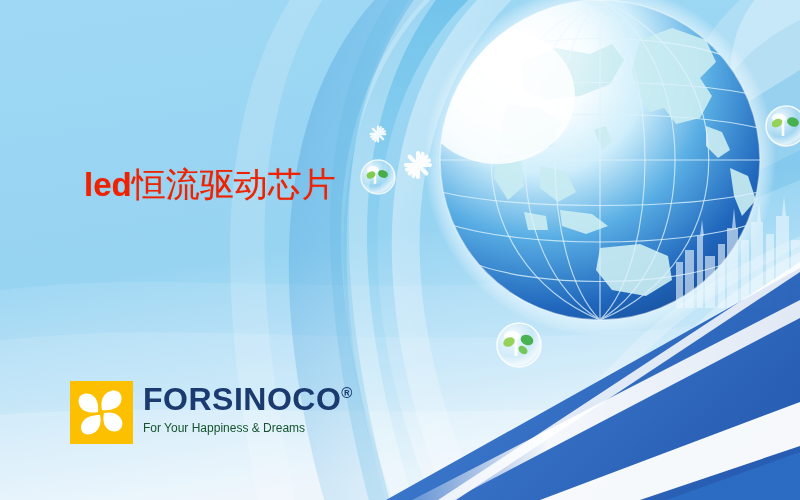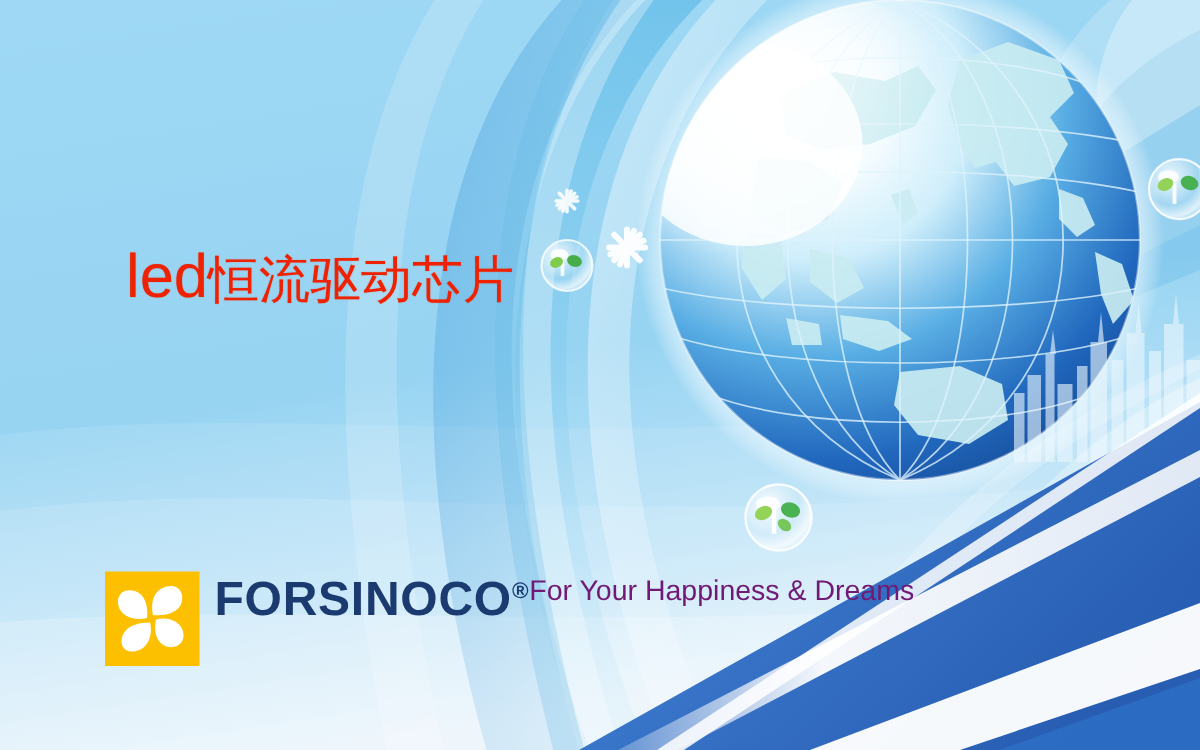--- a/index.html
+++ b/index.html
@@ -38,22 +38,22 @@
     font-size: 34px;
     line-height: 44px;
     font-weight: 400;
     white-space: nowrap;
     text-shadow: 0 0 1px rgba(238,34,0,0.35);
   }
   .hl-line.l1 { margin-left: 0px; letter-spacing: 0px; }
   .hl-line.l2 { margin-left: 14px; margin-top: 26px; letter-spacing: 2px; }
   .hl-latin {
     font-family: "Liberation Sans", sans-serif;
-    font-weight: 400;
-    font-size: 41px;
+    font-weight: 700;
+    font-size: 33px;
   }
   
   #brand {
     position: absolute;
     left: 70px;
     top: 381px;
     z-index: 40;
     display: flex;
     align-items: flex-start;
   }
@@ -62,42 +62,43 @@
     height: 63px;
     background: #fcc000;
     flex: 0 0 auto;
     position: relative;
   }
   #brand-mark svg { display: block; width: 63px; height: 63px; }
   #brand-words {
     margin-left: 10px;
     margin-top: 2px;
     display: flex;
+    flex-direction: column;
   }
   #brand-name {
     color: #1b3b70;
     font-family: "Liberation Sans", sans-serif;
     font-weight: 700;
     font-size: 32px;
     line-height: 33px;
     letter-spacing: 0.5px;
     white-space: nowrap;
     position: relative;
   }
   #brand-reg {
     font-size: 15px;
     vertical-align: super;
     line-height: 1;
     font-weight: 700;
   }
   #brand-tagline {
-    color: #701a75;
+    color: #14532d;
     font-family: "Liberation Sans", sans-serif;
     font-weight: 400;
-    font-size: 19px;
+    font-size: 12px;
     line-height: 20px;
     margin-top: 2px;
     white-space: nowrap;
   }
 </style>
 </head>
 <body>
 
 <div id="stage">
 

